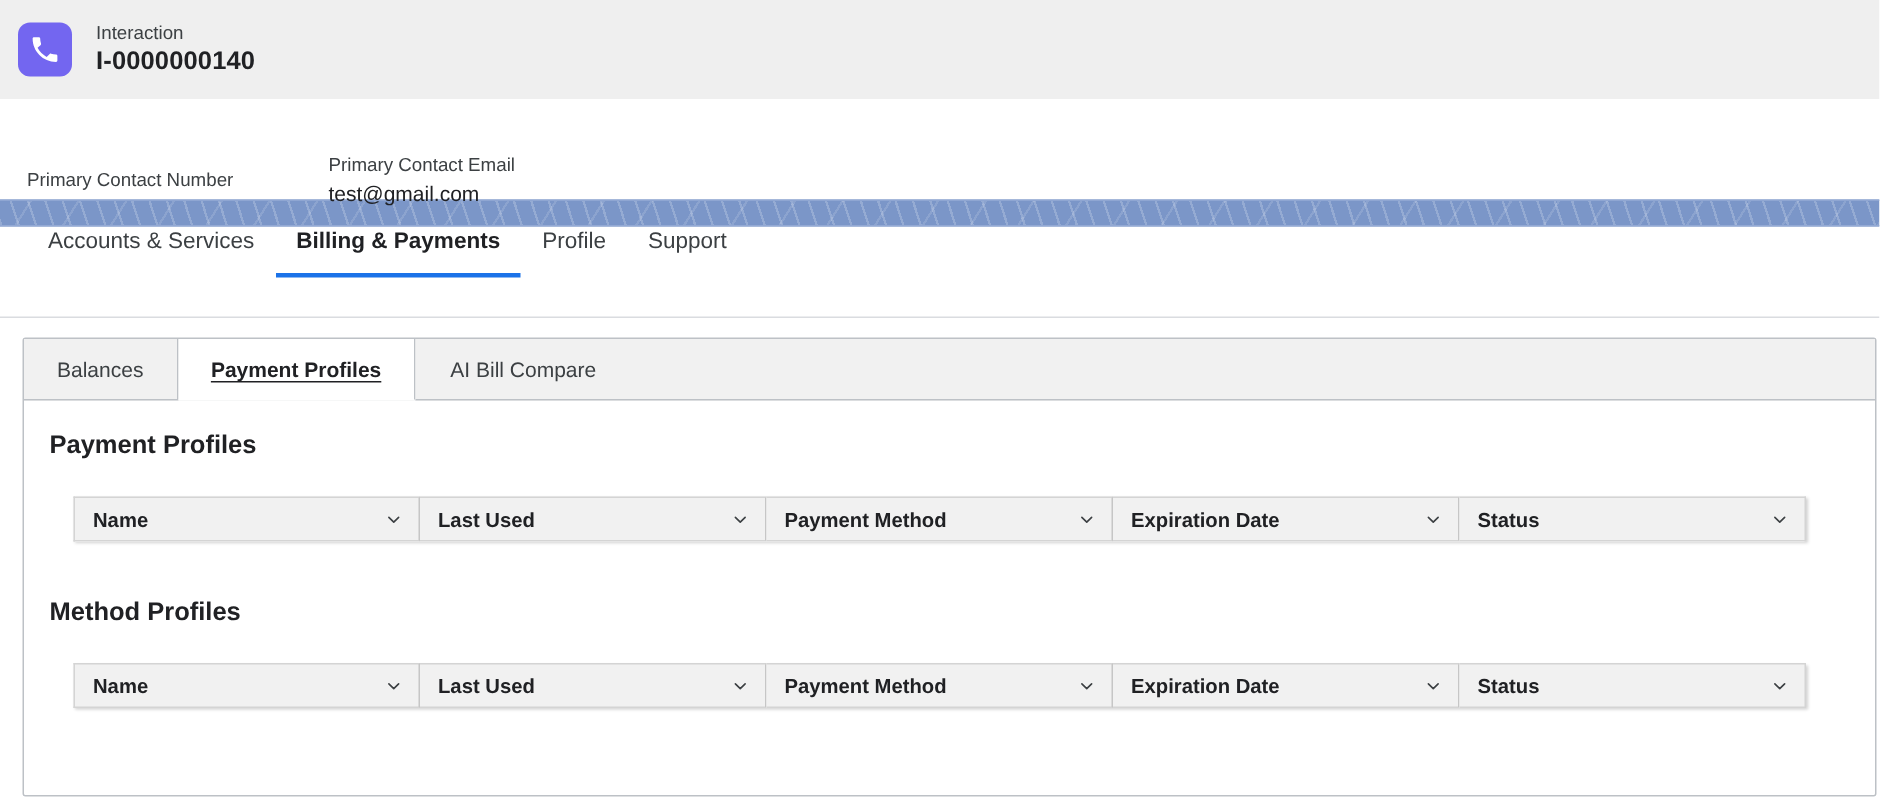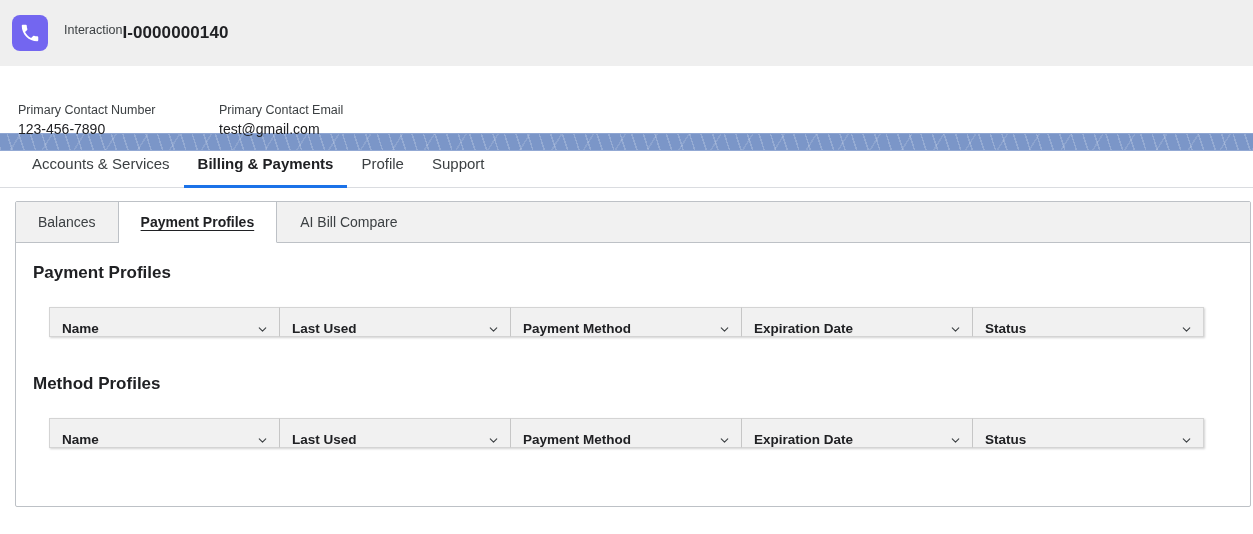--- a/index.html
+++ b/index.html
@@ -31,20 +31,21 @@
     background: #7366f0;
     display: flex;
     align-items: center;
     justify-content: center;
     flex: none;
   }
   .record-icon svg { display: block; }
   .record-titles {
     margin-left: 16px;
     display: flex;
+    flex-direction: column;
     justify-content: center;
   }
   .record-eyebrow {
     font-size: 12.5px;
     color: #3c4043;
     line-height: 16px;
   }
   .record-name {
     font-size: 17px;
     font-weight: bold;
@@ -86,23 +87,23 @@
         rgba(255,255,255,0.13) 0px, rgba(255,255,255,0.13) 1.5px,
         rgba(255,255,255,0) 1.5px, rgba(255,255,255,0) 27px),
       #7b96c8;
     border-top: 1px solid #8fa6d2;
     border-bottom: 1px solid #93a9d4;
     box-sizing: border-box;
   }
 
   
   .primary-nav {
-    height: 37px;
-    display: flex;
-    align-items: flex-end;
+    height: 61px;
+    display: flex;
+    align-items: flex-start;
     padding-left: 18px;
     border-bottom: 1px solid #dadce0;
     box-sizing: border-box;
   }
   .nav-tab {
     font-size: 15px;
     color: #3c4043;
     padding: 0 14px 11px 14px;
     line-height: 20px;
     cursor: pointer;
@@ -189,21 +190,21 @@
     color: #202124;
     text-align: left;
     box-sizing: border-box;
     cursor: pointer;
     white-space: nowrap;
   }
   .data-table th:first-child { border-left: 1px solid #d4d4d4; }
   .data-table th:last-child { border-right: 1px solid #d4d4d4; }
   .th-inner {
     display: flex;
-    align-items: flex-end;
+    align-items: center;
     justify-content: space-between;
     height: 100%;
   }
   .chev {
     flex: none;
     margin-left: 8px;
     display: block;
   }
   .col-name { width: 231px; }
   .col-last-used { width: 231px; }
@@ -223,21 +224,20 @@
   </div>
   <div class="record-titles">
     <div class="record-eyebrow">Interaction</div>
     <div class="record-name">I-0000000140</div>
   </div>
 </div>
 
 <div class="contact-strip">
   <div class="contact-field number">
     <span class="contact-label">Primary Contact Number</span>
-    <span class="contact-value">123-456-7890</span>
   </div>
   <div class="contact-field">
     <span class="contact-label">Primary Contact Email</span>
     <span class="contact-value">test@gmail.com</span>
   </div>
 </div>
 
 <div class="decor-band"></div>
 
 <div class="primary-nav">

